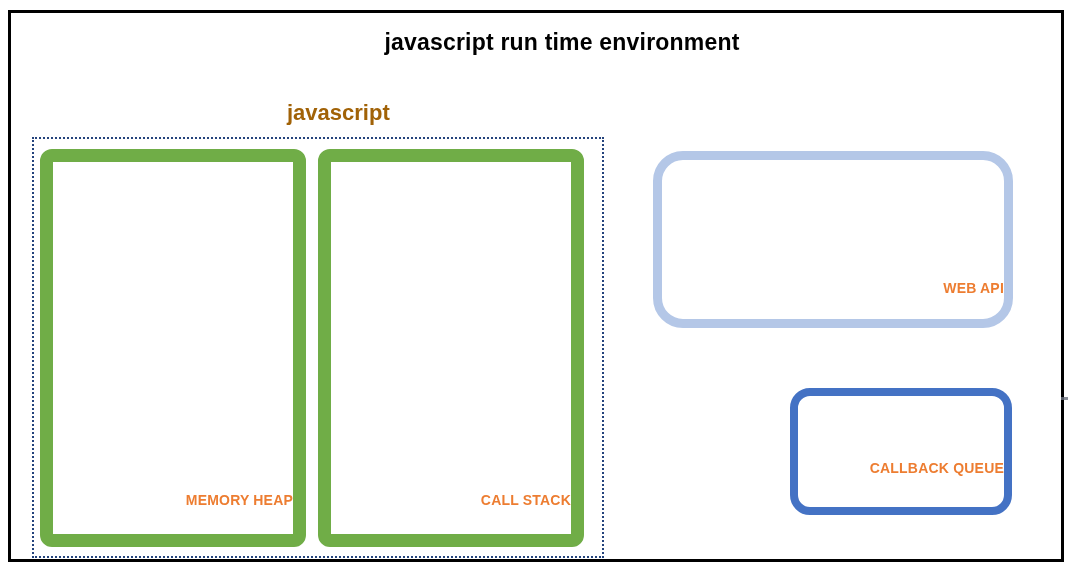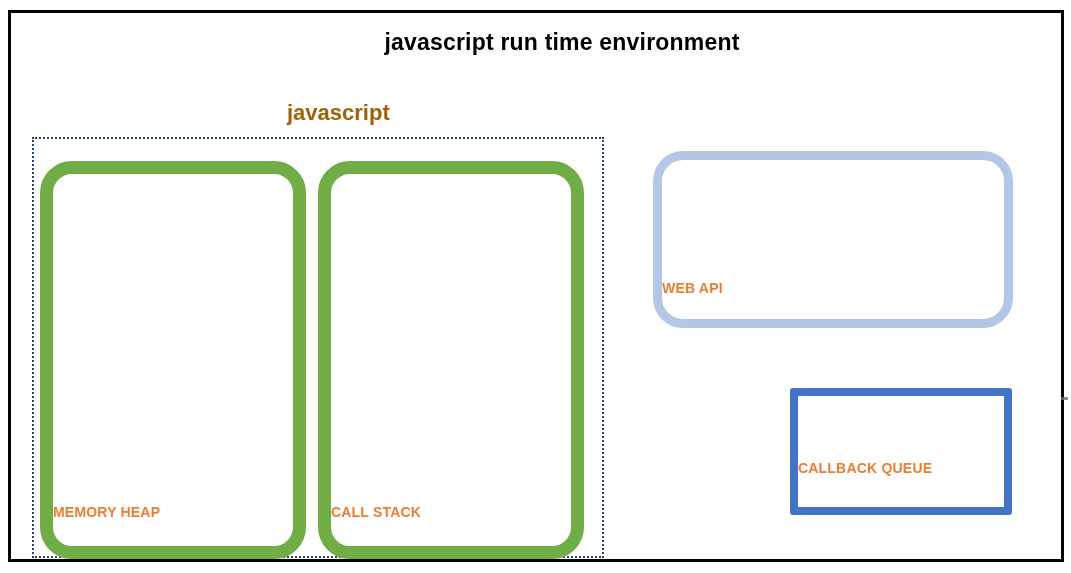--- a/index.html
+++ b/index.html
@@ -29,48 +29,48 @@
     font-size: 22px; font-weight: bold; color: #a16207;
   }
 
   .js-zone {
     position: absolute; left: 21px; top: 124px;
     width: 572px; height: 421px;
     border: 2px dotted #24437C;
   }
 
   .green-box {
-    position: absolute; top: 148px;
+    position: absolute; top: 136px;
     width: 266px; height: 398px;
-    border: 13px solid #70AD47; border-radius: 32px;
+    border: 13px solid #70AD47; border-radius: 12px;
     background: #ffffff;
   }
   .green-box.heap  { left: 29px; }
   .green-box.stack { left: 307px; }
 
   .accent-label {
     position: absolute; left: 0; right: 0;
-    text-align: left;
+    text-align: right;
     font-size: 14px; font-weight: bold; color: #ED7D31;
     letter-spacing: 0.2px; white-space: nowrap;
   }
   .green-box .accent-label { top: 330px; }
 
   .webapi-box {
     position: absolute; left: 642px; top: 138px;
     width: 360px; height: 177px;
     border: 9px solid #B4C7E7; border-radius: 30px;
     background: #ffffff;
   }
   .webapi-box .accent-label { top: 120px; }
 
   .callback-box {
     position: absolute; left: 779px; top: 375px;
     width: 222px; height: 127px;
-    border: 8px solid #4472C4; border-radius: 3px;
+    border: 8px solid #4472C4; border-radius: 20px;
     background: #ffffff;
   }
   .callback-box .accent-label { top: 64px; }
 
   .event-loop {
     position: absolute; left: 632px; top: 377px;
     width: 122px; height: 128px;
   }
   .event-loop svg { position: absolute; left: 5px; top: 0; }
   .event-loop .accent-label { top: 105px; }

